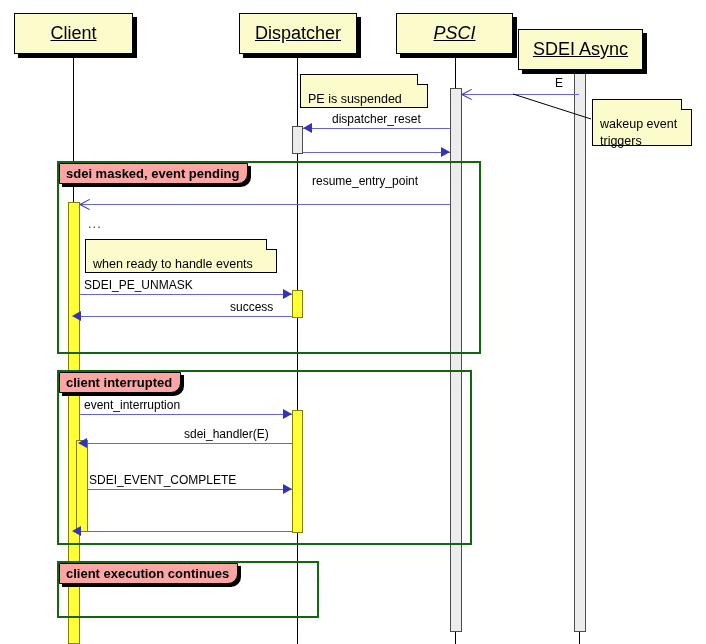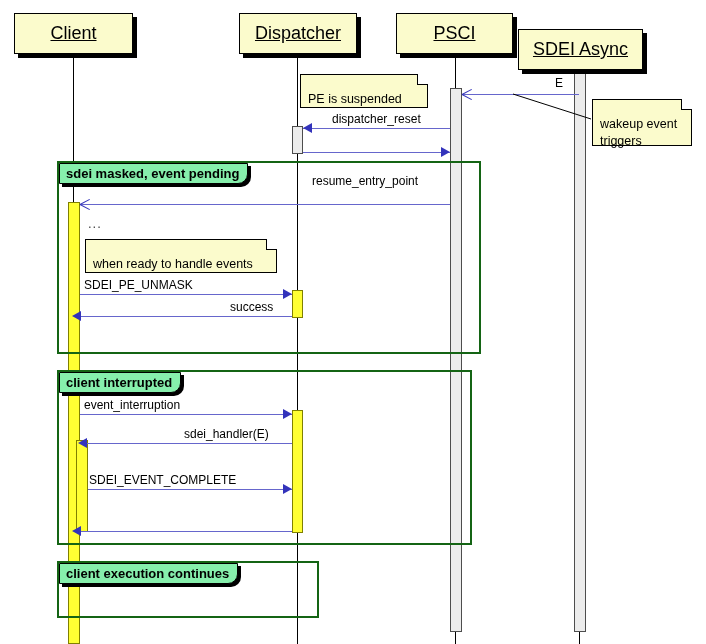--- a/index.html
+++ b/index.html
@@ -52,21 +52,21 @@
   .note::after{
     content:"";position:absolute;right:-1px;top:-1px;
     width:10px;height:10px;background:#fff;
     border-left:1px solid #000;border-bottom:1px solid #000;
   }
 
   
   .frame{position:absolute;box-sizing:border-box;border:2px solid #146414;background:transparent;}
   .frametab{
     position:absolute;
-    background:#86efac;
+    background:#fca5a5;
     border:1px solid #000;
     box-sizing:border-box;
     font-size:13px;font-weight:bold;color:#000;
     padding:2px 8px 2px 6px;
     white-space:nowrap;
     border-radius:0 0 10px 0;
     box-shadow:3px 3px 0 0 #000;
   }
 
   
@@ -99,21 +99,21 @@
 
   <div class="frame" style="left:57px;top:561px;width:262px;height:57px;"></div>
   <div class="frametab" style="left:59px;top:563px;">client execution continues</div>
 
   <div class="participant" style="left:14px;top:13px;width:119px;height:41px;">
     <span>Client</span>
   </div>
   <div class="participant" style="left:239px;top:13px;width:118px;height:41px;">
     <span>Dispatcher</span>
   </div>
-  <div class="participant" style="left:396px;top:13px;width:117px;height:41px;">
+  <div class="participant" style="left:396px;top:13px;width:117px;height:41px;font-style:italic;">
     <span>PSCI</span>
   </div>
   <div class="participant" style="left:518px;top:29px;width:125px;height:41px;">
     <span>SDEI Async</span>
   </div>
 
   <div class="msg" style="left:462px;top:94px;width:117px;"></div>
   <div class="arrowOpen" style="left:462px;top:89px;"></div>
   <div class="msglabel" style="left:555px;top:76px;">E</div>
 

